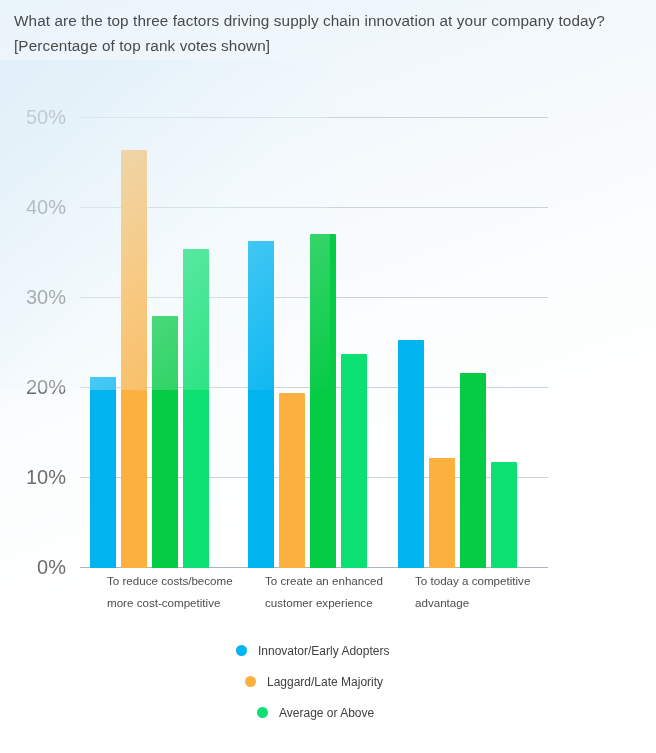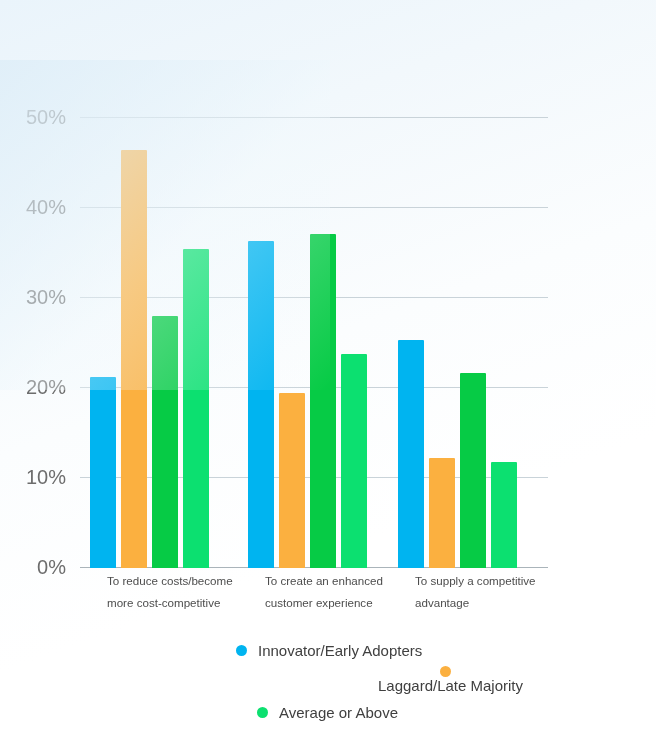--- a/index.html
+++ b/index.html
@@ -109,30 +109,31 @@
     height: 31px;
   }
   .legend-dot {
     width: 11px;
     height: 11px;
     border-radius: 50%;
     flex: none;
     margin-right: 11px;
   }
   .legend-label {
-    font-size: 15px;
+    font-size: 12px;
     color: #404040;
     white-space: nowrap;
   }
 </style>
 </head>
 <body>
 
 <div id="page">
 
+  <div class="title">What are the top three factors driving supply chain innovation at your company today? [Percentage of top rank votes shown]</div>
 
   <div id="plot">
       <div class="gridline baseline" style="bottom: 0px;">
         <div class="ytick">0%</div>
       </div>
       <div class="gridline" style="bottom: 90px;">
         <div class="ytick">10%</div>
       </div>
       <div class="gridline" style="bottom: 180px;">
         <div class="ytick">20%</div>
@@ -164,30 +165,30 @@
         </div>
         <div class="xlabel">To create an enhanced customer experience</div>
       </div>
       <div class="group" style="left: 318px;">
         <div class="bars">
           <div class="bar" title="Innovator/Early Adopters: 25.3%" style="height: 227.7px; background: rgb(0, 180, 240);"></div>
           <div class="bar" title="Laggard/Late Majority: 12.2%" style="height: 109.8px; background: rgb(251, 176, 64);"></div>
           <div class="bar" title="Above Average Performance: 21.7%" style="height: 195.3px; background: rgb(6, 203, 69);"></div>
           <div class="bar" title="Average or Below: 11.8%" style="height: 106.2px; background: rgb(12, 224, 112);"></div>
         </div>
-        <div class="xlabel">To supply a competitive advantage</div>
+        <div class="xlabel">To today a competitive advantage</div>
       </div>
     </div>
 
   <div id="legend">
       <div class="legend-row" style="padding-left: 236px;">
         <span class="legend-dot" style="background: rgb(0, 180, 240);"></span>
         <span class="legend-label">Innovator/Early Adopters</span>
       </div>
-      <div class="legend-row" style="padding-left: 245px; flex-direction: column;">
+      <div class="legend-row" style="padding-left: 245px;">
         <span class="legend-dot" style="background: rgb(251, 176, 64);"></span>
         <span class="legend-label">Laggard/Late Majority</span>
       </div>
       <div class="legend-row" style="padding-left: 257px;">
         <span class="legend-dot" style="background: rgb(12, 224, 112);"></span>
         <span class="legend-label">Average or Above</span>
       </div>
     </div>
 
 </div>

